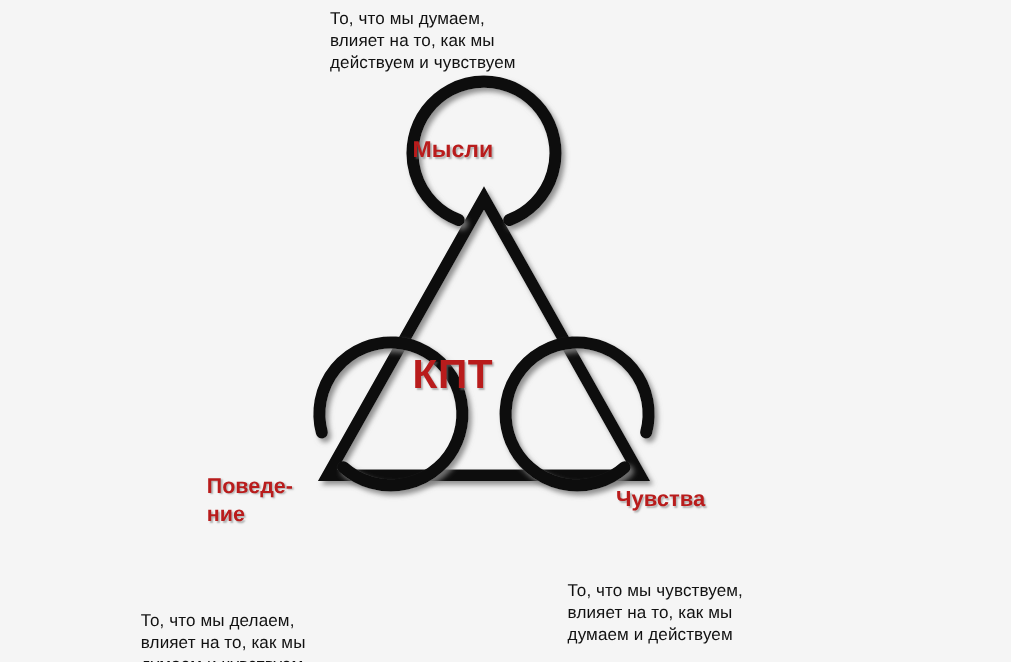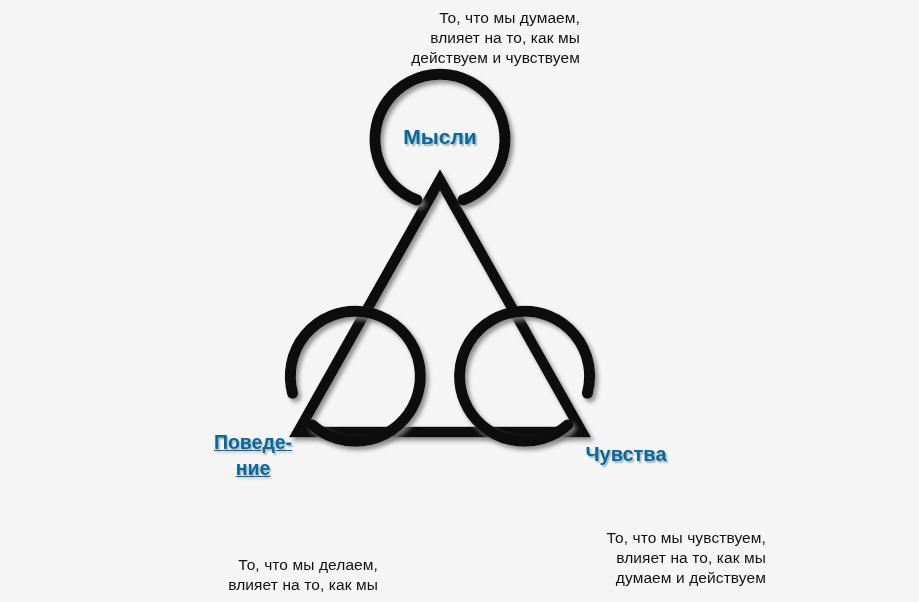--- a/index.html
+++ b/index.html
@@ -22,21 +22,21 @@
   #cbt-svg {
     position: absolute;
     left: 0;
     top: 0;
     width: 919px;
     height: 602px;
     display: block;
   }
   .caption {
     position: absolute;
-    text-align: right;
+    text-align: left;
     font-size: 15.5px;
     line-height: 20px;
     color: #111111;
     font-weight: 400;
     letter-spacing: 0.1px;
     white-space: pre-line;
     font-family: "Liberation Sans", sans-serif;
   }
   #caption-top {
     left: 300px;
@@ -48,41 +48,40 @@
     top: 555px;
     width: 250px;
   }
   #caption-bottom-right {
     left: 516px;
     top: 528px;
     width: 250px;
   }
   .node-label {
     position: absolute;
-    text-align: center;
+    text-align: left;
     font-weight: bold;
-    color: #0369a1;
+    color: #b91c1c;
     font-family: "Liberation Sans", sans-serif;
     text-shadow: 1.5px 1.5px 1.6px rgba(120,120,120,0.55);
   }
   #label-thoughts {
     left: 375px;
     top: 124px;
     width: 130px;
     font-size: 21px;
     line-height: 25px;
   }
   #label-behavior {
     left: 188px;
     top: 429px;
     width: 130px;
     font-size: 19.5px;
     line-height: 26px;
     white-space: pre-line;
-    text-decoration: underline;
   }
   #label-feelings {
     left: 560px;
     top: 442px;
     width: 132px;
     font-size: 20px;
     line-height: 25px;
   }
   #label-center {
     left: 375px;
@@ -117,20 +116,21 @@
              A 65 65 0 1 1 587.4 393.2" fill="none" stroke="#0a0a0a" stroke-width="11" stroke-linecap="round" filter="url(#soft-shadow)"></path>
   </svg>
 
   <div class="node-label" id="label-thoughts">Мысли</div>
 
   <div class="node-label" id="label-behavior">Поведе-
 ние</div>
 
   <div class="node-label" id="label-feelings">Чувства</div>
 
+  <div class="node-label" id="label-center">КПТ</div>
 
   <div class="caption" id="caption-top">То, что мы думаем,
 влияет на то, как мы
 действуем и чувствуем</div>
 
   <div class="caption" id="caption-bottom-left">То, что мы делаем,
 влияет на то, как мы
 думаем и чувствуем</div>
 
   <div class="caption" id="caption-bottom-right">То, что мы чувствуем,

